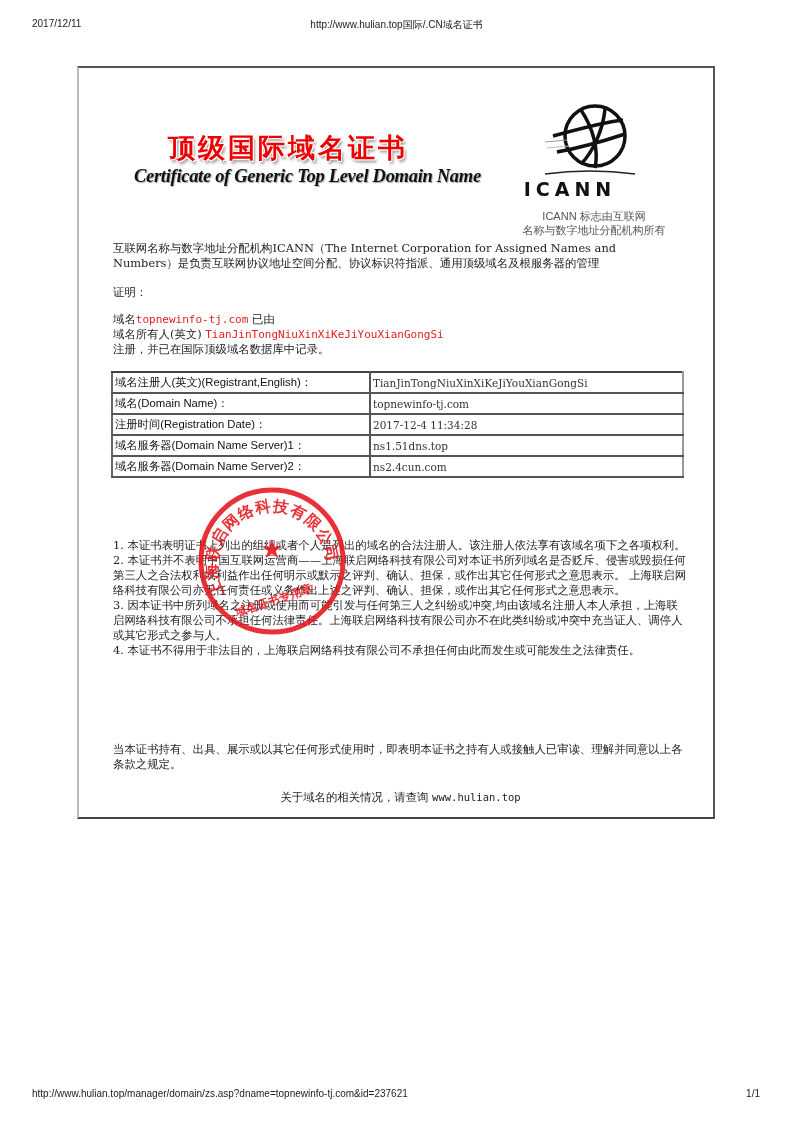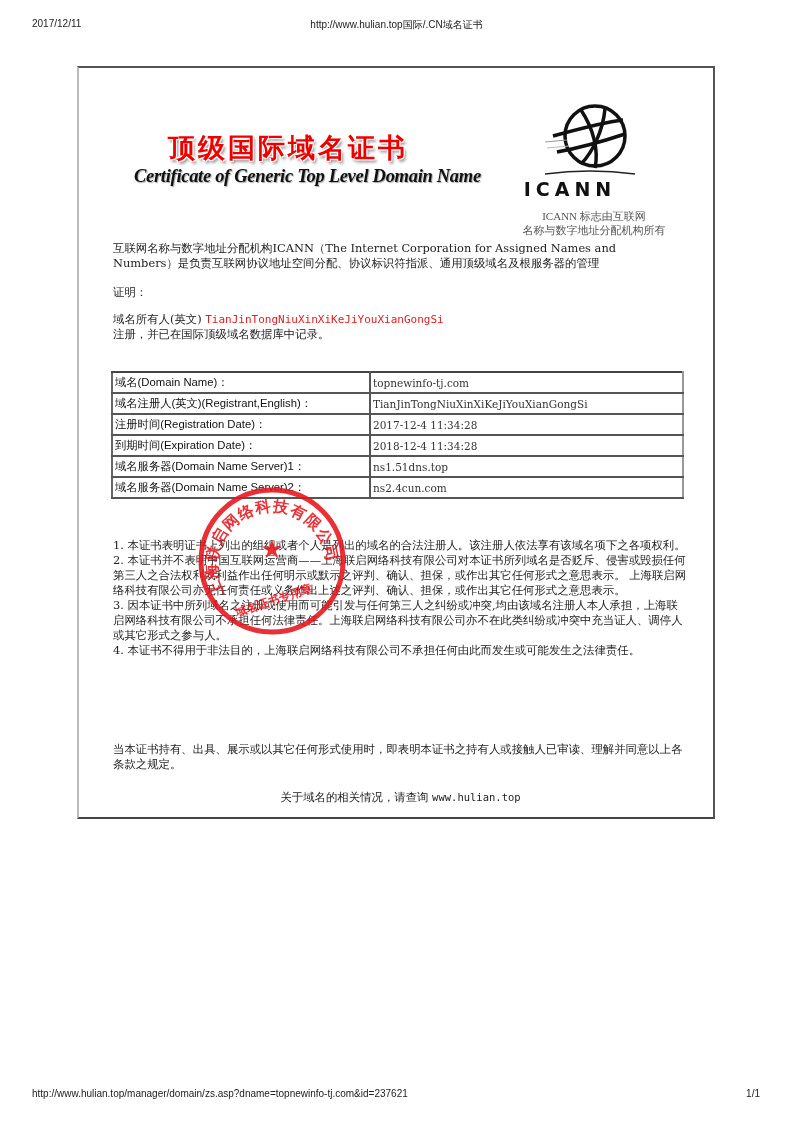--- a/index.html
+++ b/index.html
@@ -29,21 +29,21 @@
   }
   .title-en {
     position: absolute; left: 134px; top: 166px; width: 360px; height: 24px;
     font-family: "Liberation Serif", serif; font-weight: bold; font-size: 18.5px; color: #111;
     text-shadow: 1px 1px 1px rgba(0,0,0,0.35); white-space: nowrap; letter-spacing: -0.3px; font-style: italic;
   }
 
   .logo { position: absolute; left: 545px; top: 100px; width: 90px; height: 108px; }
   .logo svg { display: block; }
   .logo-word { position: absolute; left: 520px; top: 178px; width: 100px; text-align: center; font-family: "DejaVu Sans", sans-serif; font-weight: bold; font-size: 19px; letter-spacing: 5px; color: #111; }
-  .logo-caption { position: absolute; left: 508px; top: 209px; width: 172px; text-align: center; font-family: Liberation Serif, serif; font-size: 11px; line-height: 14px; color: #555; }
+  .logo-caption { position: absolute; left: 508px; top: 209px; width: 172px; text-align: center; font-family: Liberation Sans, sans-serif; font-size: 11px; line-height: 14px; color: #555; }
 
   .body-text { position: absolute; left: 113px; font-size: 11.4px; line-height: 15px; color: #222; font-family: "DejaVu Serif", "Liberation Serif", serif; }
   .intro { top: 241px; width: 570px; }
   .certify-label { top: 285px; }
   .stmt { top: 312px; width: 570px; }
   .red { color: #e02020; font-family: "DejaVu Sans Mono", "Liberation Mono", monospace; font-size: 11px; }
 
   .info-table {
     position: absolute; left: 111px; top: 371px; width: 573px; border-collapse: collapse;
     border-top: 2px solid #444; border-left: 2px solid #666; border-right: 2px solid #999; border-bottom: 2px solid #333;
@@ -89,41 +89,38 @@
 <div class="logo-word">ICANN</div>
 <div class="logo-caption">
   <div>ICANN 标志由互联网</div>
   <div>名称与数字地址分配机构所有</div>
 </div>
 
 <div class="body-text intro">互联网名称与数字地址分配机构ICANN（The Internet Corporation for Assigned Names and Numbers）是负责互联网协议地址空间分配、协议标识符指派、通用顶级域名及根服务器的管理</div>
 <div class="body-text certify-label">证明：</div>
 
 <div class="body-text stmt">
+  <div><span>域名</span><span class="red">topnewinfo-tj.com</span><span> 已由</span></div>
   <div><span>域名所有人(英文) </span><span class="red">TianJinTongNiuXinXiKeJiYouXianGongSi</span></div>
   <div>注册，并已在国际顶级域名数据库中记录。</div>
 </div>
 
 <table class="info-table">
   <tbody>
       <tr>
+        <td class="label">域名注册人(英文)(Registrant,English)：</td>
+        <td class="value">TianJinTongNiuXinXiKeJiYouXianGongSi</td>
+      </tr>
+  <tr>
         <td class="label">域名(Domain Name)：</td>
         <td class="value">topnewinfo-tj.com</td>
       </tr>
   <tr>
-        <td class="label">域名注册人(英文)(Registrant,English)：</td>
-        <td class="value">TianJinTongNiuXinXiKeJiYouXianGongSi</td>
-      </tr>
-  <tr>
         <td class="label">注册时间(Registration Date)：</td>
         <td class="value">2017-12-4 11:34:28</td>
-      </tr>
-  <tr>
-        <td class="label">到期时间(Expiration Date)：</td>
-        <td class="value">2018-12-4 11:34:28</td>
       </tr>
   <tr>
         <td class="label">域名服务器(Domain Name Server)1：</td>
         <td class="value">ns1.51dns.top</td>
       </tr>
   <tr>
         <td class="label">域名服务器(Domain Name Server)2：</td>
         <td class="value">ns2.4cun.com</td>
       </tr>
 </tbody>

